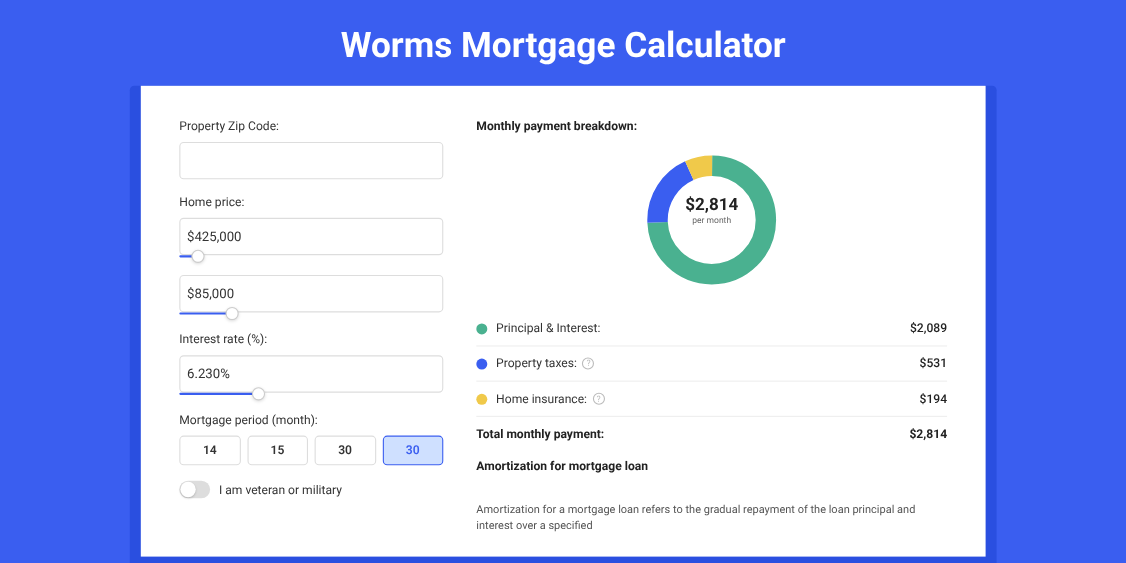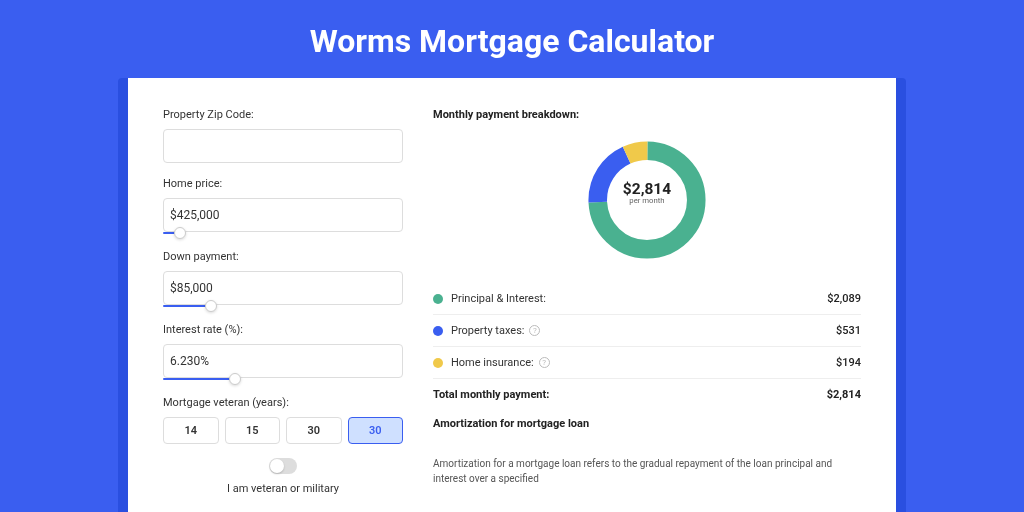--- a/index.html
+++ b/index.html
@@ -14,21 +14,21 @@
 .text-input { width: 100%; border: 1px solid #ddd; border-radius: 4px; padding: 9px 6px; font-size: 12px; color: #333; }
 .slider-track { position: relative; height: 6px; margin-top: -2px; }
 .slider-fill { position: absolute; left: 0; top: 2px; height: 2px; background: #3a5ef0; border-radius: 1px; }
 .slider-thumb { position: absolute; top: -3px; width: 12px; height: 12px; background: #fff; border: 1px solid #ccc; border-radius: 50%; box-shadow: 0 1px 3px rgba(0,0,0,0.15); }
 .row-2 { display: flex; gap: 8px; }
 .row-2 > .col-a { flex: 1.6; }
 .row-2 > .col-b { flex: 1; }
 .period-row { display: flex; gap: 6px; }
 .period-btn { flex: 1; border: 1px solid #ddd; background: #fff; border-radius: 4px; padding: 6px 0; font-size: 11px; color: #333; text-align: center; cursor: pointer; font-weight: 600; }
 .period-btn.active { background: #cfe0ff; border-color: #3a5ef0; color: #3a5ef0; }
-.toggle-row { display: flex; align-items: center; gap: 8px; margin-top: 14px; flex-direction: column; }
+.toggle-row { display: flex; align-items: center; gap: 8px; margin-top: 14px; }
 .toggle { width: 28px; height: 16px; background: #ddd; border-radius: 10px; position: relative; cursor: pointer; }
 .toggle-knob { position: absolute; left: 1px; top: 1px; width: 14px; height: 14px; background: #fff; border-radius: 50%; box-shadow: 0 1px 2px rgba(0,0,0,0.2); }
 .toggle-label { font-size: 11px; color: #333; }
 .breakdown-title { font-size: 11px; font-weight: 700; color: #222; margin-bottom: 14px; }
 .donut-wrap { display: flex; justify-content: center; margin-bottom: 18px; }
 .donut-svg { display: block; }
 .donut-center { text-align: center; }
 .legend-row { display: flex; align-items: center; padding: 9px 0; border-bottom: 1px solid #eee; }
 .legend-dot { width: 10px; height: 10px; border-radius: 50%; margin-right: 8px; flex-shrink: 0; }
 .legend-label { font-size: 11px; color: #333; flex: 1; display: flex; align-items: center; gap: 5px; }
@@ -61,41 +61,40 @@
     <div class="field-group">
       <label class="field-label">Home price:</label>
       <input class="text-input" value="$425,000" style="">
       <div class="slider-track">
         <div class="slider-fill" style="width:7%"></div>
         <div class="slider-thumb" style="left:calc(7% - 6px)"></div>
       </div>
     </div>
 
     <div class="field-group">
-      <label class="field-label">Down payment:</label>
       <div class="row-2">
         <div class="col-a"><input class="text-input" value="$85,000" style=""></div>
       </div>
       <div class="slider-track">
         <div class="slider-fill" style="width:20%"></div>
         <div class="slider-thumb" style="left:calc(20% - 6px)"></div>
       </div>
     </div>
 
     <div class="field-group">
       <label class="field-label">Interest rate (%):</label>
       <input class="text-input" value="6.230%" style="">
       <div class="slider-track">
         <div class="slider-fill" style="width:30%"></div>
         <div class="slider-thumb" style="left:calc(30% - 6px)"></div>
       </div>
     </div>
 
     <div class="field-group">
-      <label class="field-label">Mortgage veteran (years):</label>
+      <label class="field-label">Mortgage period (month):</label>
       <div class="period-row">
         <div class="period-btn">14</div>
         <div class="period-btn">15</div>
         <div class="period-btn">30</div>
         <div class="period-btn active">30</div>
       </div>
     </div>
 
     <div class="toggle-row">
       <div class="toggle">

